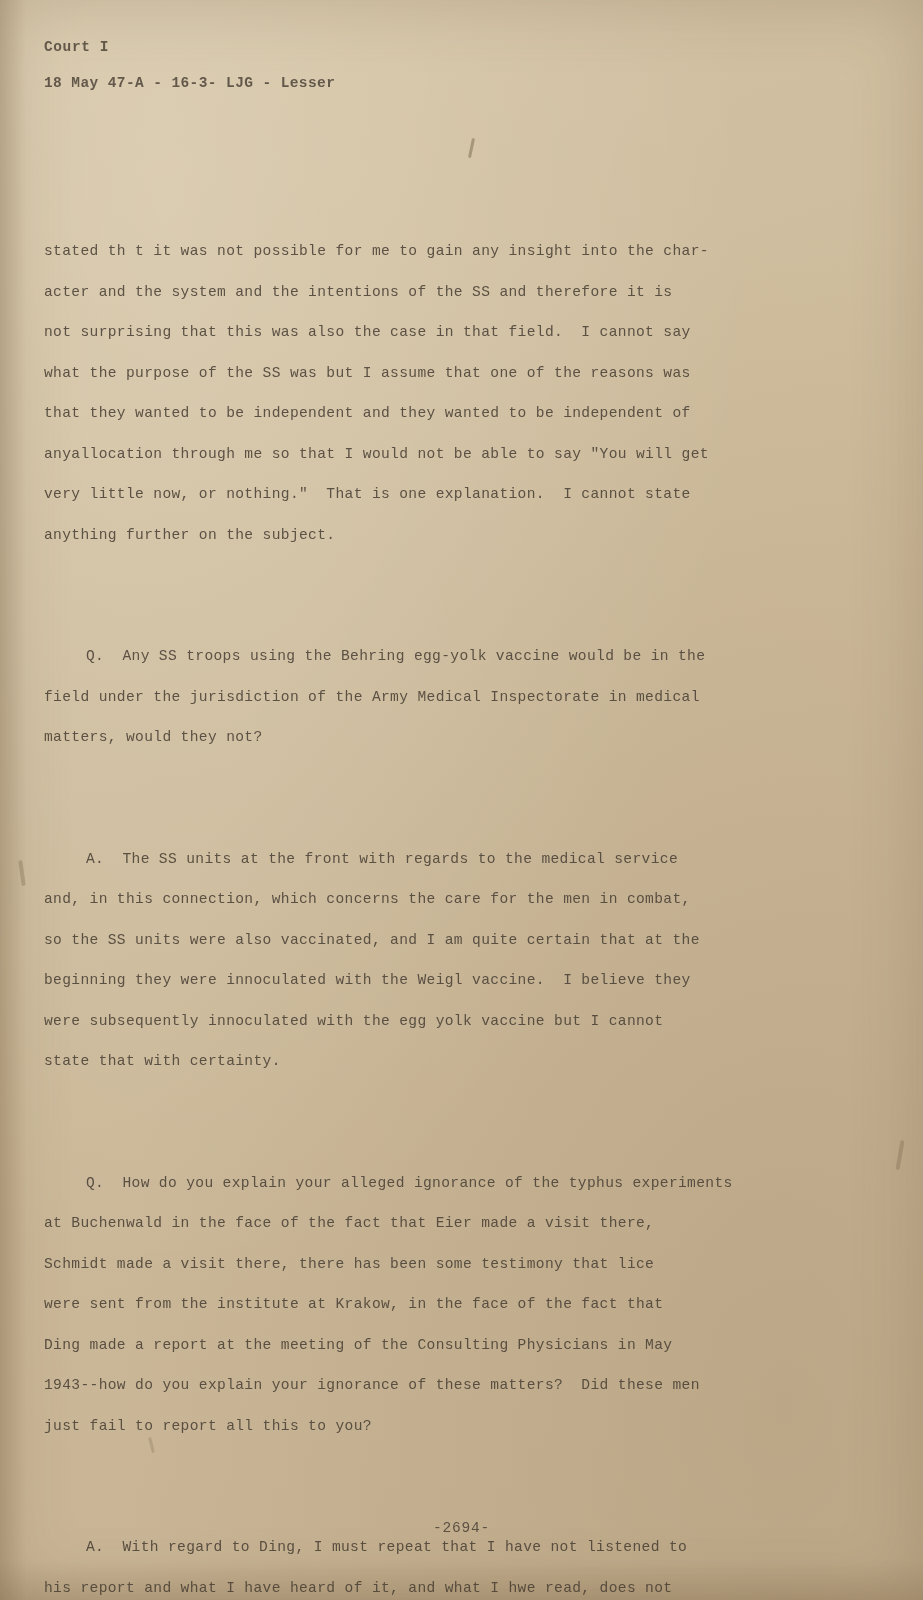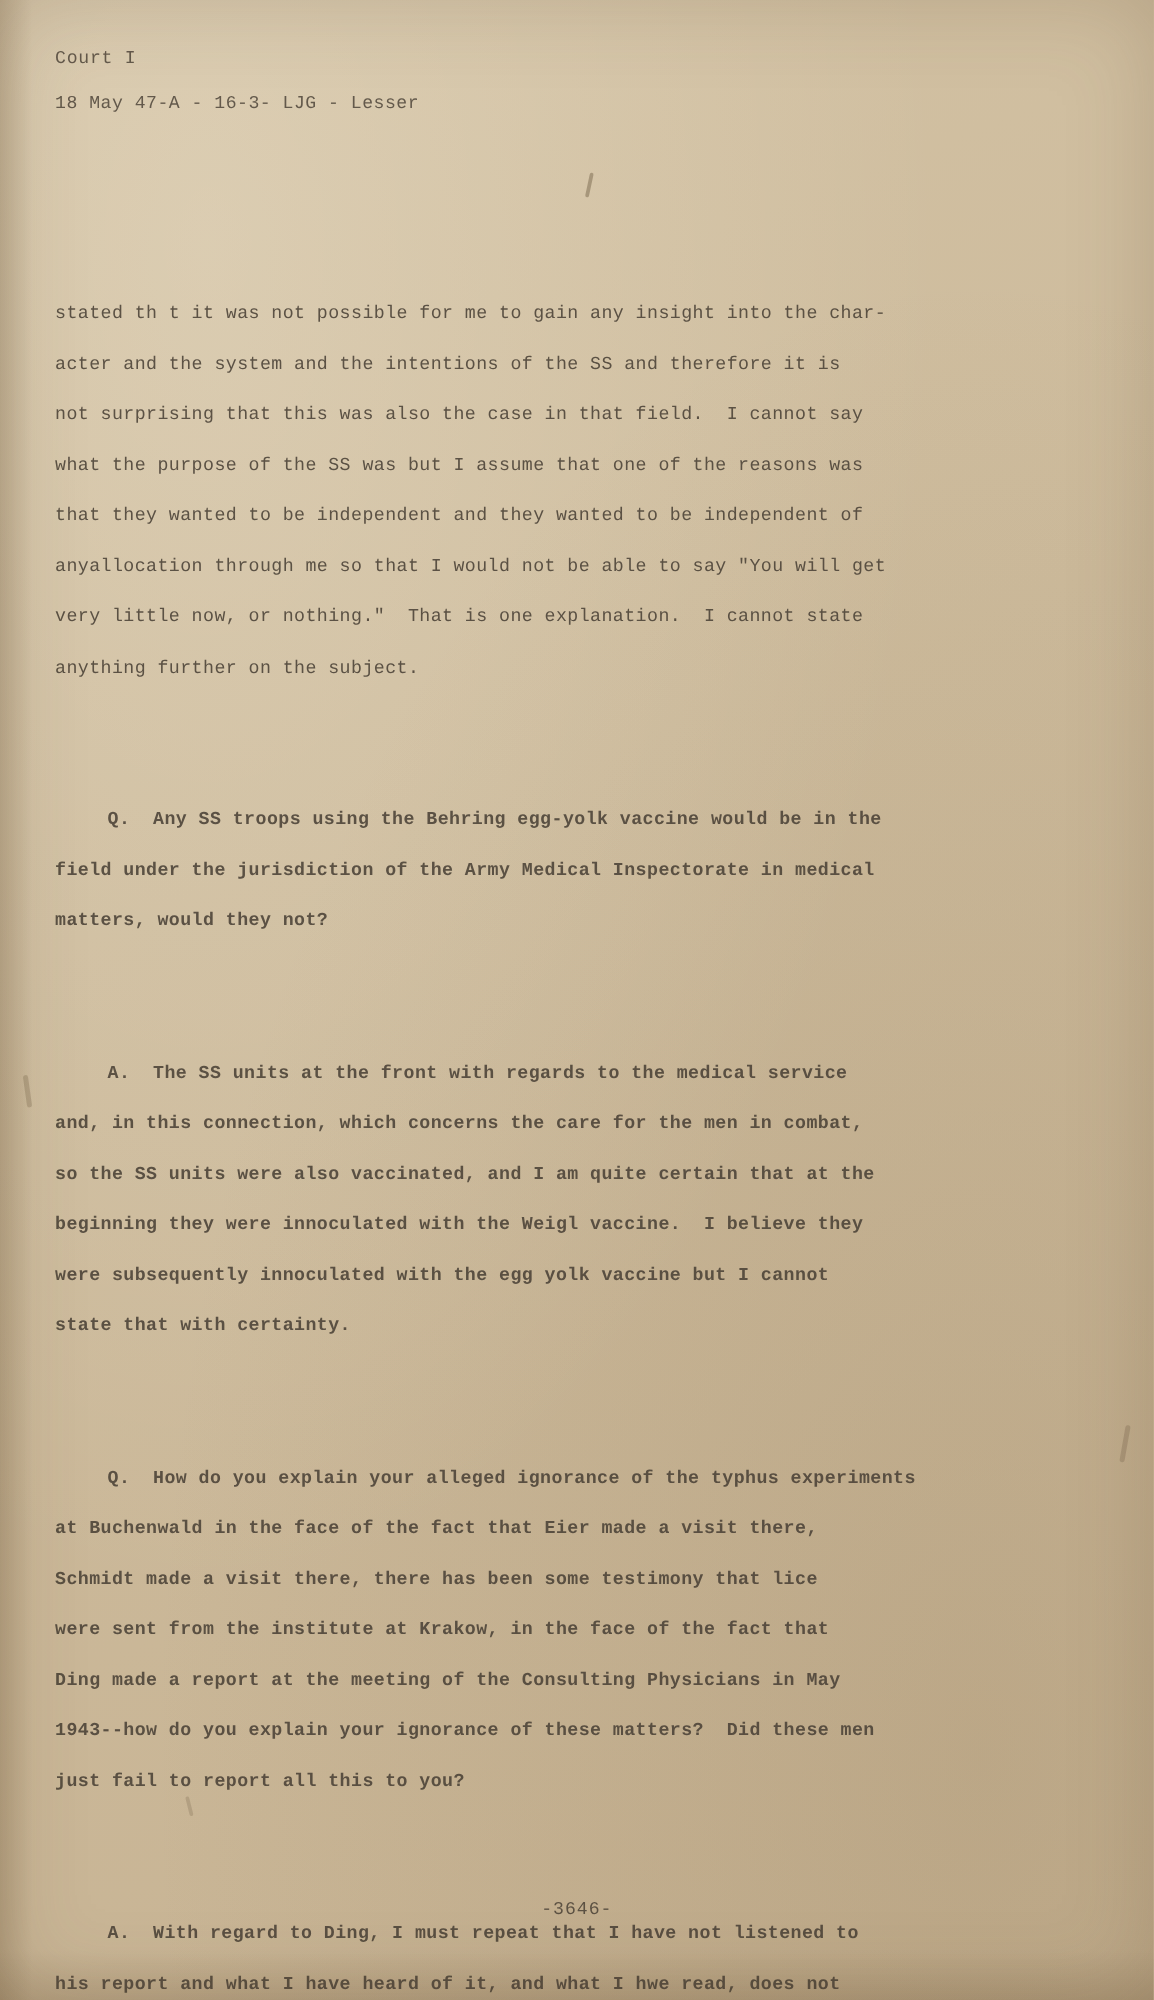--- a/index.html
+++ b/index.html
@@ -32,20 +32,21 @@
   }
   .header {
     position: absolute;
     left: 44px;
     top: 30px;
     color: #4a4136;
     font-size: 14.5px;
     letter-spacing: 0.6px;
     line-height: 2.45;
     opacity: 0.82;
+    font-weight: bold;
   }
   .header .line2 {
     letter-spacing: 0.4px;
   }
   .body-text {
     position: absolute;
     left: 44px;
     top: 150px;
     width: 800px;
     color: #4b4237;
@@ -53,21 +54,20 @@
     letter-spacing: 0.35px;
     line-height: 40.5px;
     white-space: pre-wrap;
     opacity: 0.88;
   }
   .para {
     margin: 0;
   }
   .indent {
     text-indent: 42px;
-    font-weight: bold;
   }
   .page-number {
     position: absolute;
     left: 0;
     right: 0;
     top: 1520px;
     text-align: center;
     color: #4b4237;
     font-size: 14.5px;
     letter-spacing: 0.8px;
@@ -155,20 +155,20 @@
 just fail to report all this to you?</p>
     <p class="para indent">A.  With regard to Ding, I must repeat that I have not listened to
 his report and what I have heard of it, and what I hwe read, does not
 give me any information about where and how his experiments or his tests
 were carried out.  With regard to the visits of Schmidt and Eier, I was
 completely surprised to see this entry and I cannot give you any informa-
 tion about it.  However, I assume that it will be given by somebody else.
 Nobody talked to me about it and nobody received any orders from me.</p>
   </div>
 
-  <div class="page-number">-3646-</div>
+  <div class="page-number">-2694-</div>
 
   <div class="smudge s1"></div>
   <div class="smudge s2"></div>
   <div class="smudge s3"></div>
   <div class="smudge s4"></div>
 
 </div>
 
 </body></html>

